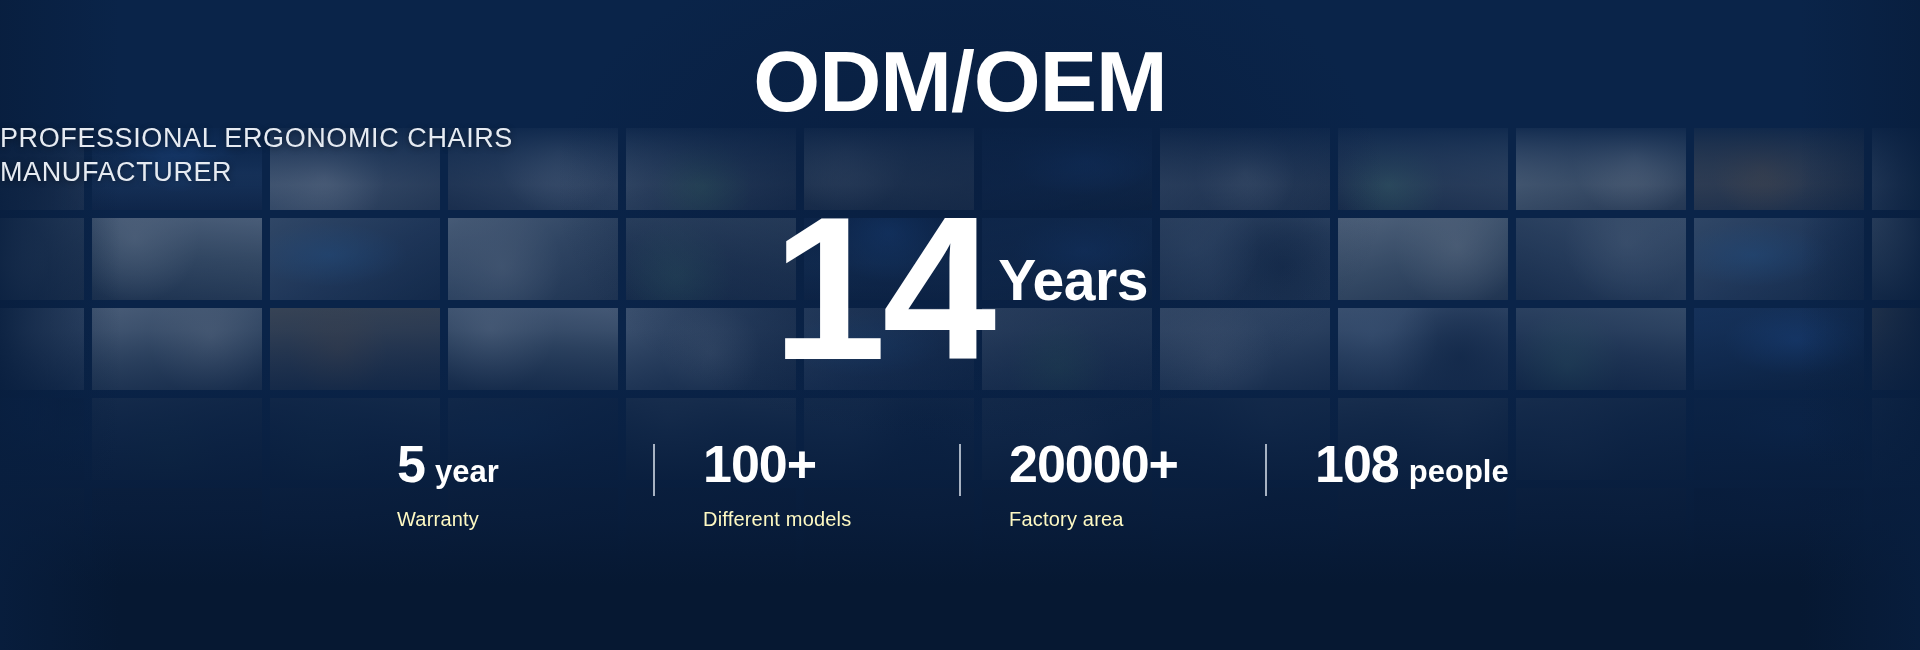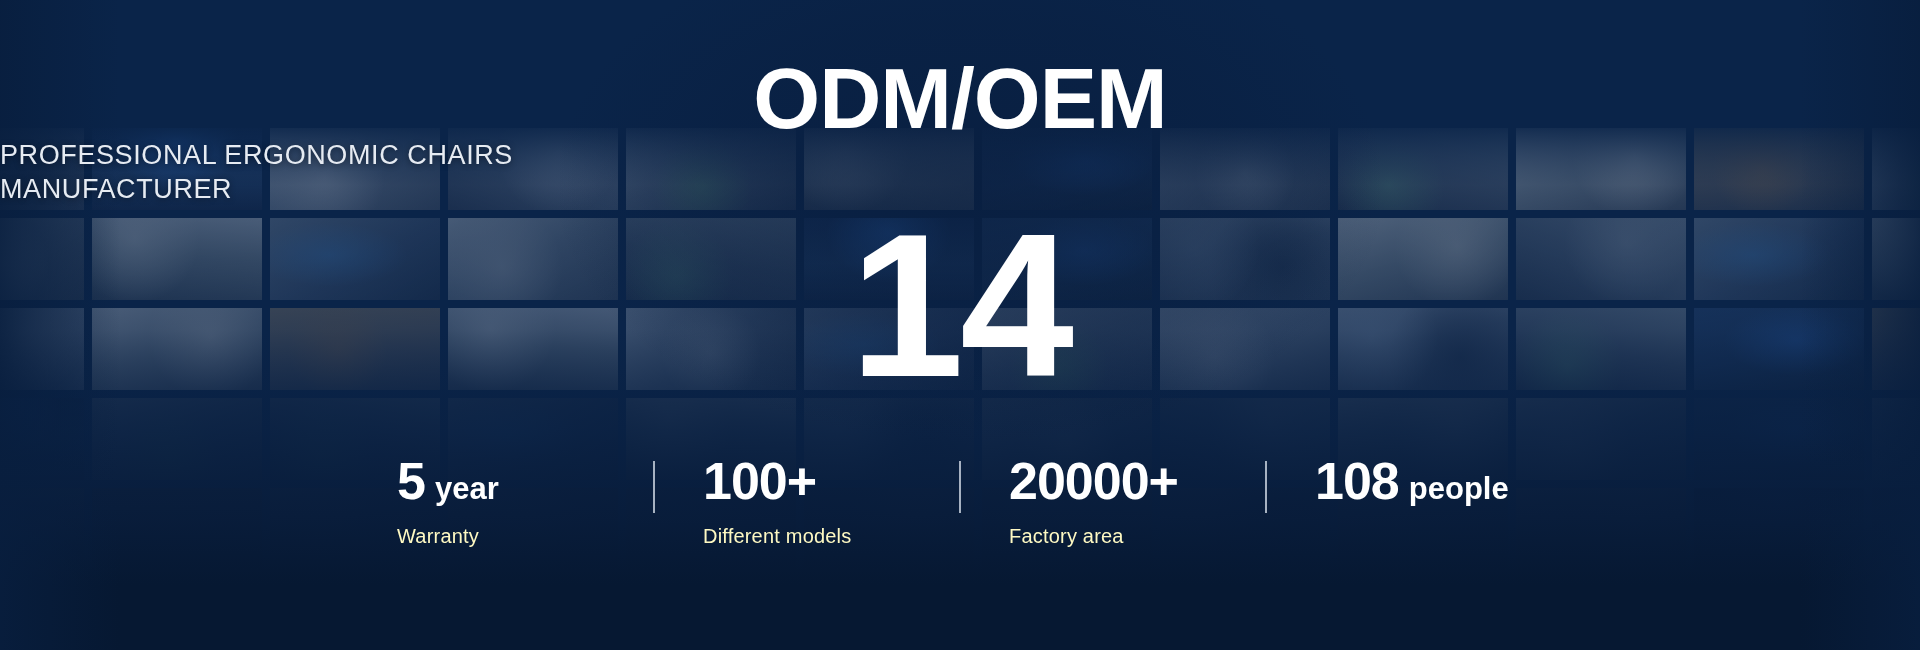--- a/index.html
+++ b/index.html
@@ -106,21 +106,21 @@
   .edge-l { left:0;  background:linear-gradient(90deg, rgba(8,30,62,.85), rgba(8,30,62,0)); }
   .edge-r { right:0; background:linear-gradient(270deg, rgba(8,30,62,.85), rgba(8,30,62,0)); }
 
   .center-glow {
     position:absolute; z-index:3; pointer-events:none;
     left:560px; top:0; width:820px; height:440px;
     background:radial-gradient(ellipse at 50% 42%, rgba(8,28,60,.62) 0%, rgba(8,28,60,.30) 46%, rgba(8,28,60,0) 72%);
   }
 
   
-  .content { position:absolute; inset:0; z-index:5;margin-top:17px; }
+  .content { position:absolute; inset:0; z-index:5; }
 
   .title {
     position:absolute; top:38px; left:0; right:0;
     text-align:center;
     color:#ffffff;
     font-size:86px;
     font-weight:bold;
     letter-spacing:-1px;
     line-height:1;
   }
@@ -451,20 +451,21 @@
 
     <div class="title">ODM/OEM</div>
 
     <div class="subtitle">
       <div>PROFESSIONAL ERGONOMIC CHAIRS</div>
       <div>MANUFACTURER</div>
     </div>
 
     <div class="years-wrap">
       <span class="years-num">14</span>
+      <span class="years-label">Years</span>
     </div>
 
     <div class="stats">
 
       <div class="stat">
         <div class="stat-top">
           <span class="stat-value">5</span>
           <span class="stat-unit">year</span>
         </div>
         <div class="stat-caption">Warranty</div>

